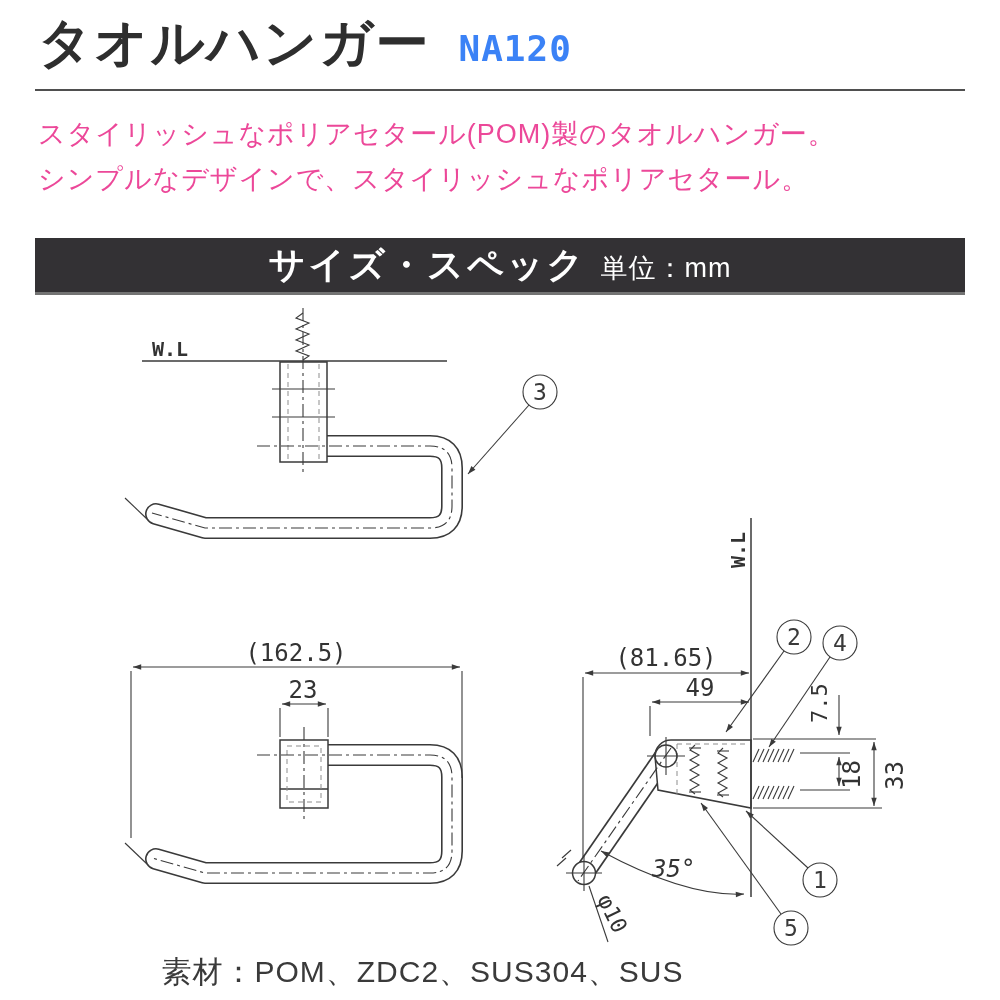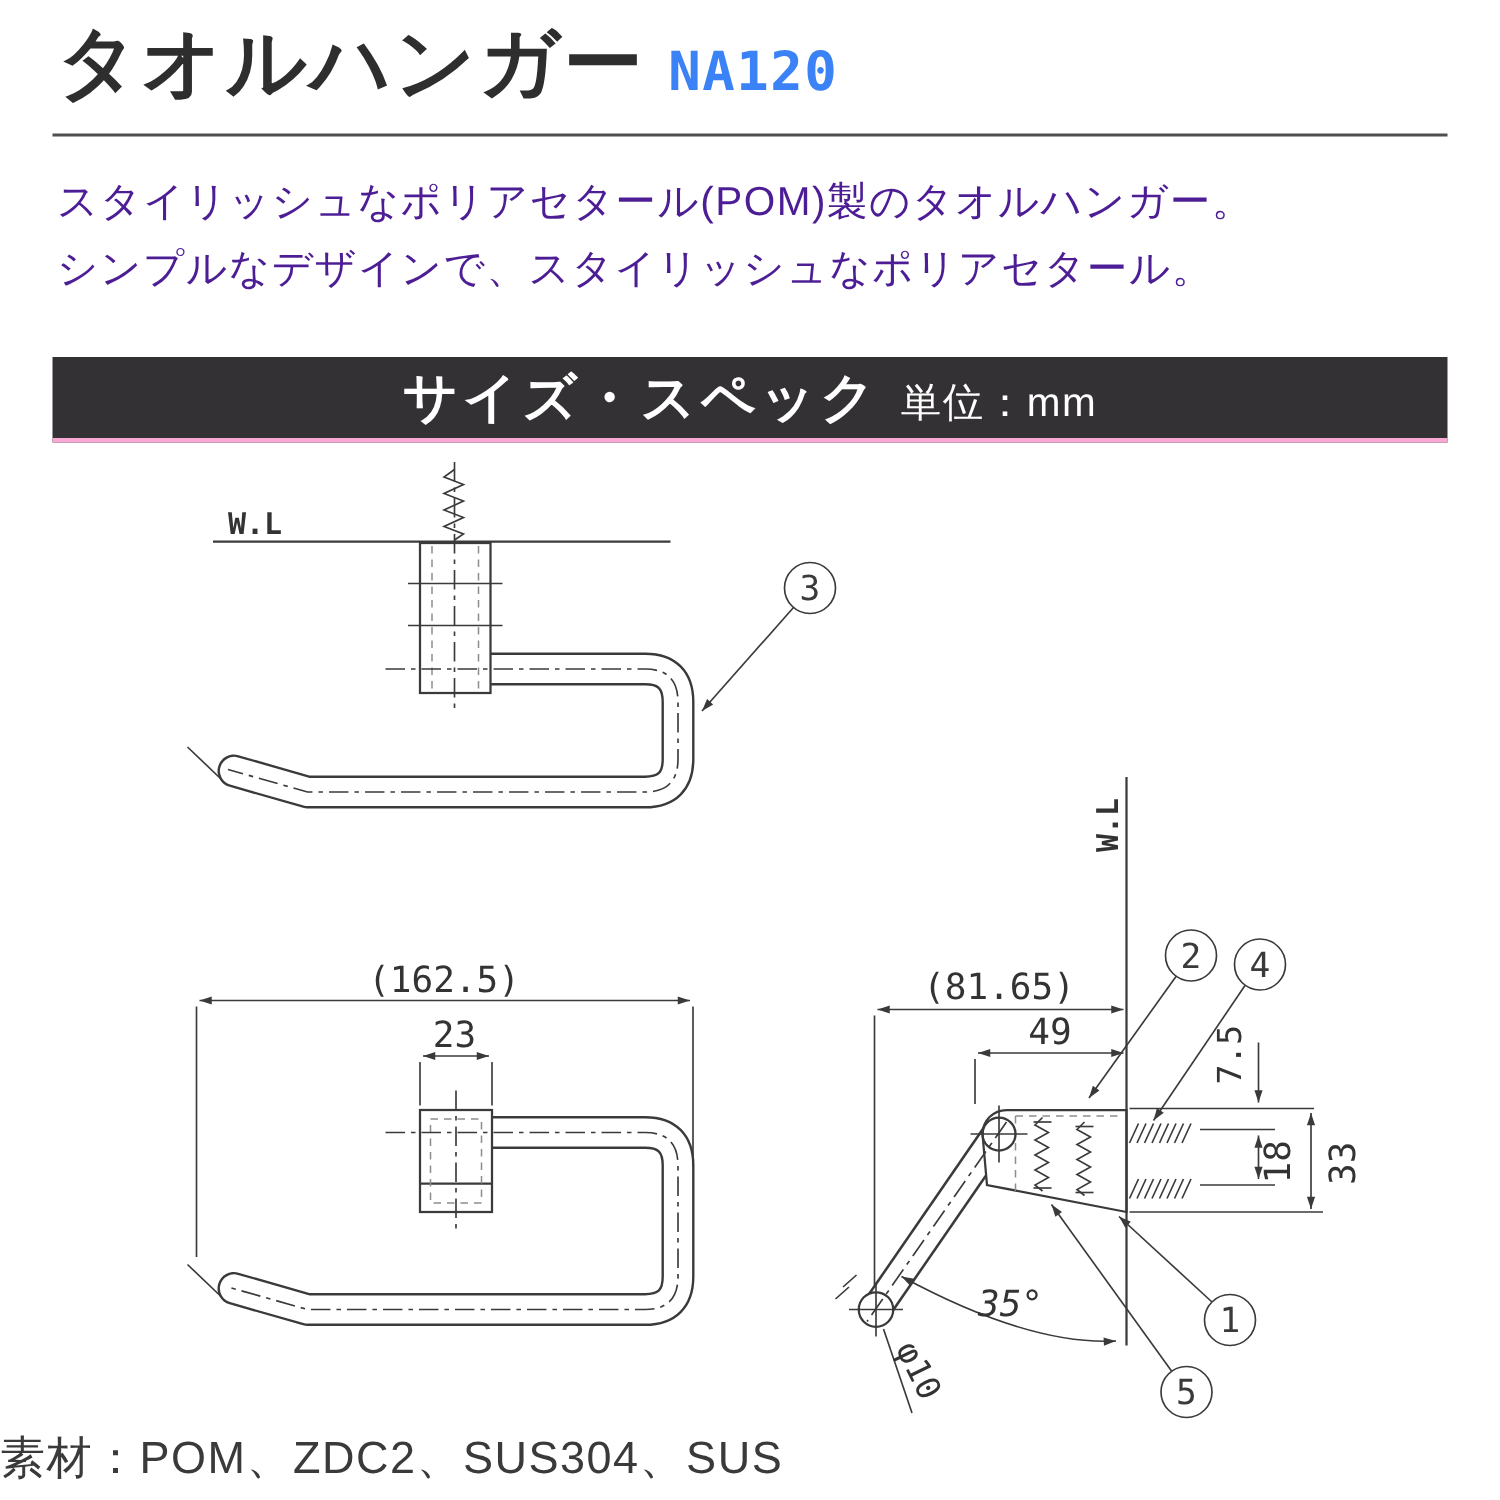--- a/index.html
+++ b/index.html
@@ -1,28 +1,28 @@
 <!DOCTYPE html>
 <html><head>
 <meta charset="utf-8">
 <style>
   html,body{margin:0;padding:0;background:#fff;}
   .page{position:relative;width:1000px;height:1000px;background:#ffffff;overflow:hidden;
         font-family:"Liberation Sans","DejaVu Sans",sans-serif;color:#3c3c3c;}
-  .header{position:absolute;top:14px;left:38px;right:35px;display:flex;align-items:baseline;gap:15px;}
+  .header{position:absolute;top:14px;left:38px;right:35px;display:flex;align-items:baseline;gap:28px;}
   .title{font-size:53px;font-weight:bold;color:#2e2e2e;letter-spacing:2px;line-height:1.1;}
   .model{font-size:36px;font-weight:bold;color:#3b82f6;font-family:"DejaVu Sans Mono",monospace;letter-spacing:1px;}
   .title-divider{position:absolute;top:89px;left:35px;right:35px;border-top:2px solid #4f4f4f;}
-  .description{position:absolute;top:112px;left:38px;right:35px;font-size:27px;line-height:45px;color:#4c1d95;letter-spacing:1px;}
+  .description{position:absolute;top:112px;left:38px;right:35px;font-size:27px;line-height:45px;color:#ec4899;letter-spacing:1px;}
   .banner{position:absolute;top:238px;left:35px;right:35px;height:54px;background:#333134;
-          border-bottom:3px solid #f9a8d4;display:flex;align-items:baseline;justify-content:center;gap:14px;}
+          border-bottom:3px solid #737373;display:flex;align-items:baseline;justify-content:center;gap:14px;}
   .banner-title{font-size:36px;font-weight:bold;color:#ffffff;letter-spacing:3px;line-height:54px;}
   .banner-unit{font-size:27px;color:#ffffff;letter-spacing:1px;}
   .drawing-svg{position:absolute;top:295px;left:0;width:1000px;height:660px;}
-  .materials{position:absolute;top:952px;left:0;width:845px;text-align:left;
+  .materials{position:absolute;top:952px;left:0;width:845px;text-align:center;
              font-size:30px;color:#3a3a3a;letter-spacing:1px;}
   
   .ln{stroke:#3a3a3a;stroke-width:1.5;fill:none;}
   .thin{stroke:#3a3a3a;stroke-width:1.1;fill:none;}
   .cl{stroke:#3a3a3a;stroke-width:1.1;fill:none;stroke-dasharray:13 4 3 4;}
   .hid{stroke:#8d8d8d;stroke-width:1;fill:none;stroke-dasharray:5 4;}
   .bar-o{stroke:#3a3a3a;stroke-width:22;fill:none;stroke-linecap:round;stroke-linejoin:round;}
   .bar-i{stroke:#ffffff;stroke-width:18.8;fill:none;stroke-linecap:round;stroke-linejoin:round;}
   .arm-o{stroke:#3a3a3a;stroke-width:21;fill:none;stroke-linecap:butt;}
   .arm-i{stroke:#ffffff;stroke-width:17.6;fill:none;stroke-linecap:butt;}

